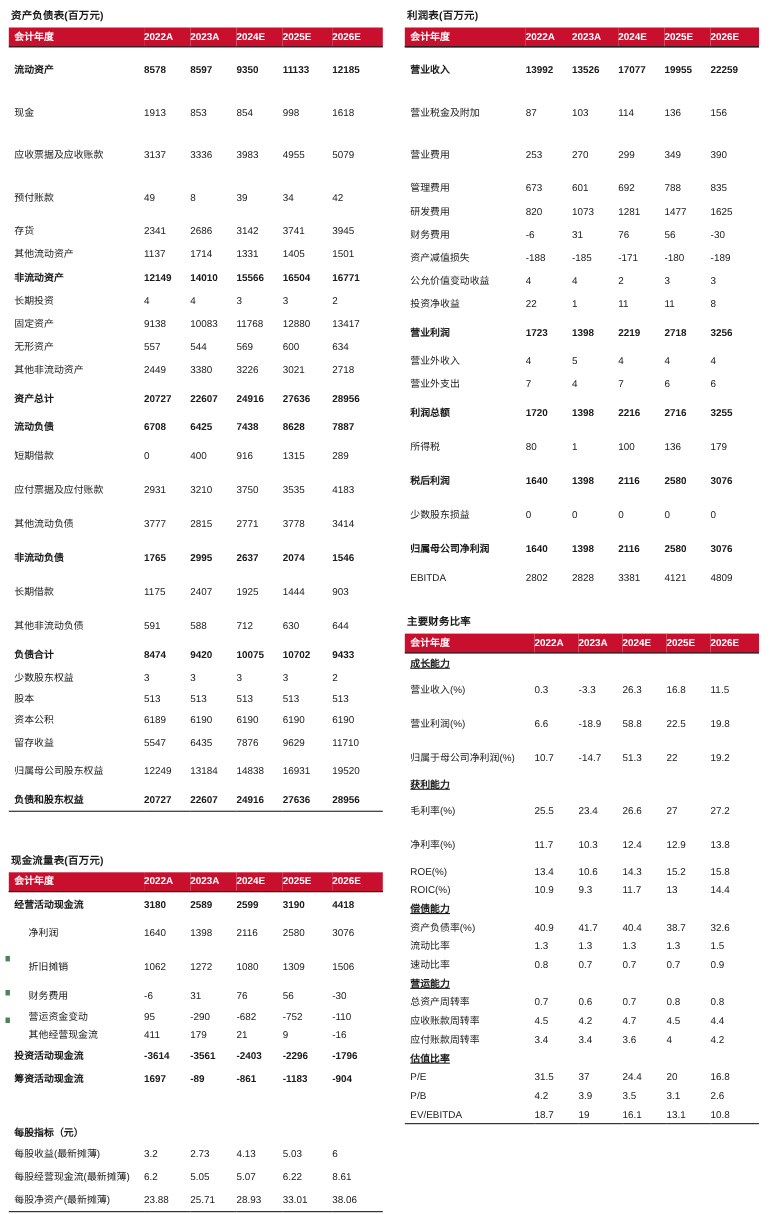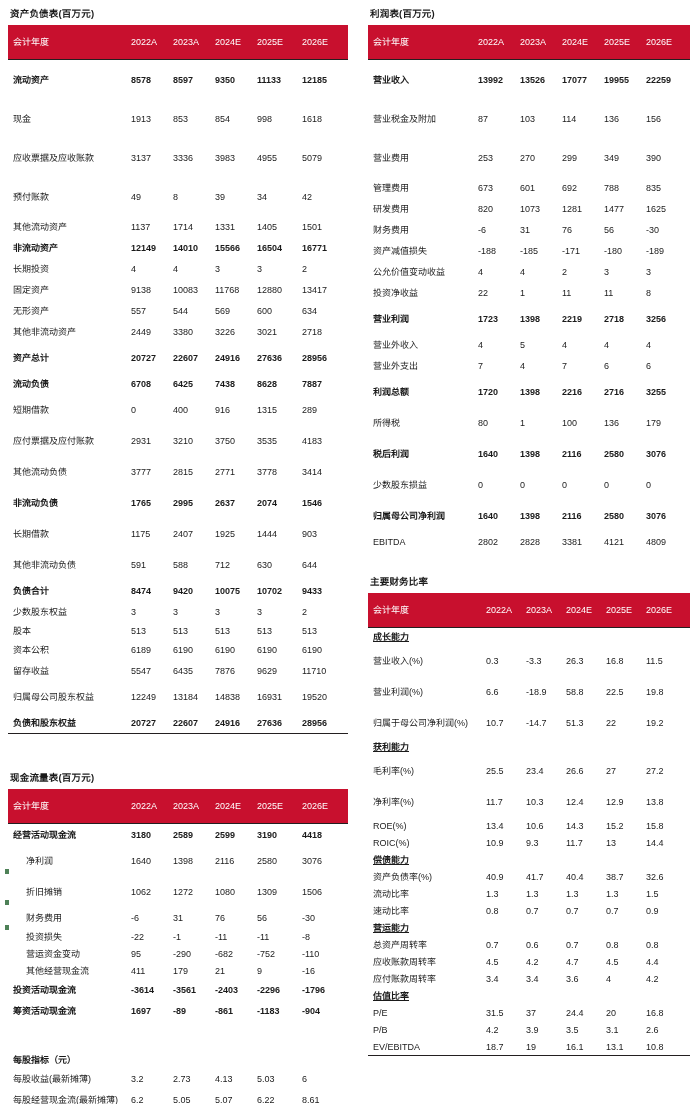--- a/index.html
+++ b/index.html
@@ -53,23 +53,23 @@
     margin: 0;
     vertical-align: middle;
     white-space: nowrap;
     overflow: visible;
   }
 
   
   thead tr.hdr th {
     background: #C8102E;
     color: #ffffff;
-    font-weight: normal;
+    font-weight: bold;
     font-size: 9px;
-    height: 34px;
+    height: 17px;
     line-height: 17px;
     text-align: left;
     border-bottom: 1.6px solid #231f20;
   }
   thead tr.hdr th.lbl { padding-left: 5px; }
 
   
   tbody td {
     font-size: 9px;
     color: #1a1a1a;
@@ -160,20 +160,28 @@
             </tr>
             <tr class="xtall">
               <td class="lbl">预付账款</td>
               <td class="val">49</td>
               <td class="val">8</td>
               <td class="val">39</td>
               <td class="val">34</td>
               <td class="val">42</td>
             </tr>
             <tr class="r">
+              <td class="lbl">存货</td>
+              <td class="val">2341</td>
+              <td class="val">2686</td>
+              <td class="val">3142</td>
+              <td class="val">3741</td>
+              <td class="val">3945</td>
+            </tr>
+            <tr class="r">
               <td class="lbl">其他流动资产</td>
               <td class="val">1137</td>
               <td class="val">1714</td>
               <td class="val">1331</td>
               <td class="val">1405</td>
               <td class="val">1501</td>
             </tr>
             <tr class="r bold">
               <td class="lbl">非流动资产</td>
               <td class="val">12149</td>
@@ -386,28 +394,20 @@
             </tr>
             <tr class="r">
               <td class="lbl ind1">财务费用</td>
               <td class="val">-6</td>
               <td class="val">31</td>
               <td class="val">76</td>
               <td class="val">56</td>
               <td class="val">-30</td>
             </tr>
             <tr class="short">
-              <td class="lbl ind1">投资损失</td>
-              <td class="val">-22</td>
-              <td class="val">-1</td>
-              <td class="val">-11</td>
-              <td class="val">-11</td>
-              <td class="val">-8</td>
-            </tr>
-            <tr class="short">
               <td class="lbl ind1">营运资金变动</td>
               <td class="val">95</td>
               <td class="val">-290</td>
               <td class="val">-682</td>
               <td class="val">-752</td>
               <td class="val">-110</td>
             </tr>
             <tr class="short">
               <td class="lbl ind1">其他经营现金流</td>
               <td class="val">411</td>

